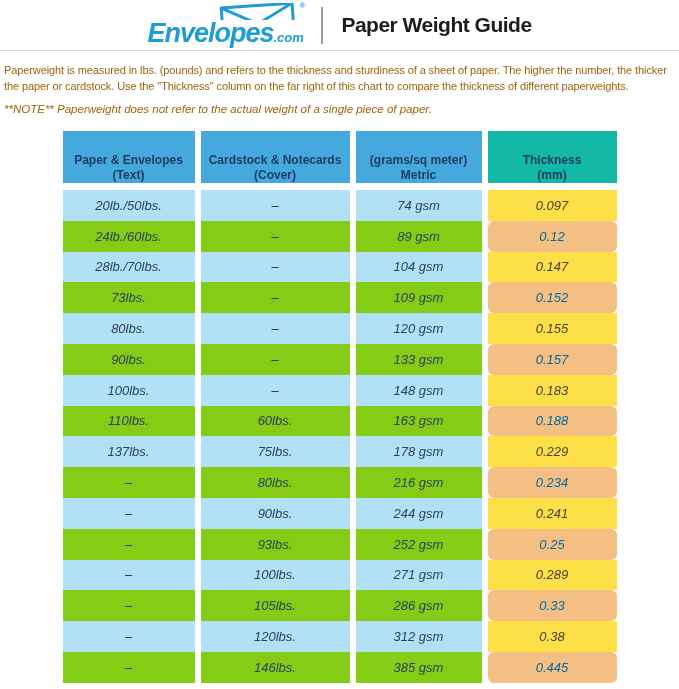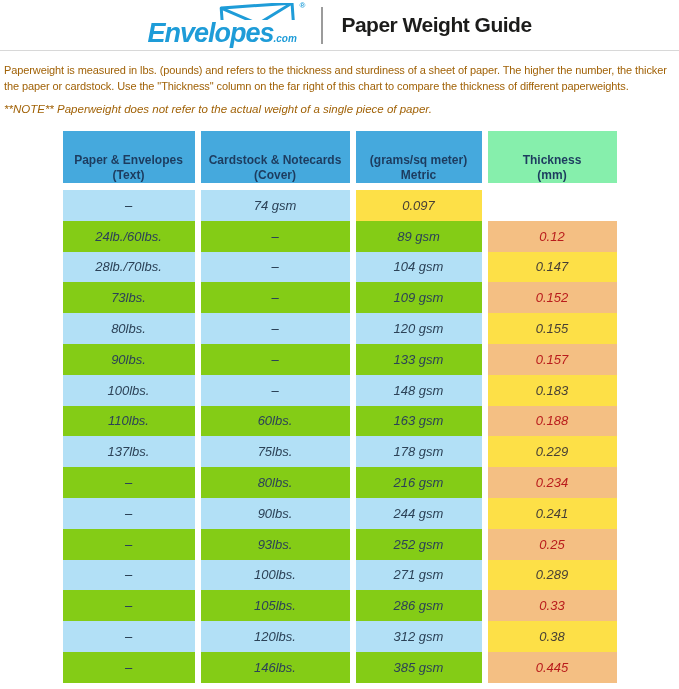--- a/index.html
+++ b/index.html
@@ -19,21 +19,21 @@
   }
   .logo { position: relative; width: 156px; height: 46px; }
   .envelope-svg { position: absolute; top: 1px; right: 6px; z-index: 0; }
   .registered { position: absolute; top: -1px; right: -2px; font-size: 8px; color: #1E9CD8; font-weight: bold; }
   .wordmark {
     position: absolute; left: 0; bottom: 1px; z-index: 1;
     background: #ffffff; padding-right: 2px;
     font-style: italic; font-weight: bold; color: #1E9CD8;
     font-size: 27px; letter-spacing: -1px; line-height: 1;
   }
-  .wordmark .tld { font-size: 10px; letter-spacing: 0; }
+  .wordmark .tld { font-size: 13px; letter-spacing: 0; }
   .vert-divider { width: 2px; height: 37px; background: #9B9B9B; }
   .page-title {
     font-size: 21px; font-weight: bold; color: #1C1C1B;
     letter-spacing: -0.5px; white-space: nowrap;
   }
 
   
   .intro { padding: 11px 4px 0 4px; color: #a16207; }
   .intro-line { font-size: 11px; line-height: 16px; letter-spacing: -0.1px; white-space: nowrap; }
   .note { margin-top: 7px; font-size: 11.5px; line-height: 16px; font-style: italic; white-space: nowrap; }
@@ -45,31 +45,31 @@
     grid-template-columns: 132px 149px 126px 129px;
     column-gap: 6px;
   }
   .hcell {
     height: 52px;
     display: flex; flex-direction: column; justify-content: flex-end;
     text-align: center;
     background: #45A9DD;
     color: #1D3C5F; font-weight: bold; font-size: 12px; line-height: 15px;
   }
-  .hcell.orange { background: #86efac; }
+  .hcell.orange { background: #14b8a6; }
   .tbody { margin-top: 7px; }
   .trow { height: 30.8px; }
   .tcell {
     display: flex; align-items: center; justify-content: center;
     font-size: 13px; font-style: italic; color: #2C4257;
   }
   .trow.light .tcell.blue   { background: #B2E0F6; }
   .trow.dark  .tcell.blue   { background: #84cc16; }
   .trow.light .tcell.orange { background: #fde047; color: #473F35; }
-  .trow.dark  .tcell.orange { background: #F4BF83; color: #b91c1c; }
+  .trow.dark  .tcell.orange { background: #F4BF83; color: #0369a1; border-radius: 6px; }
 </style>
 </head>
 <body>
 
 <header class="page-header">
   <div class="logo">
     <svg class="envelope-svg" width="78" height="30" viewBox="0 0 78 30">
       <g transform="rotate(-4 39 15)" fill="none" stroke="#1E9CD8" stroke-width="3" stroke-linejoin="round">
         <rect x="3" y="2.5" width="71" height="24"></rect>
         <path d="M3 2.5 L38.5 21 L74 2.5"></path>
@@ -102,20 +102,21 @@
       <span>(grams/sq meter)</span>
       <span>Metric</span>
     </div>
     <div class="hcell orange">
       <span>Thickness</span>
       <span>(mm)</span>
     </div>
   </div>
   <div class="tbody">
       <div class="trow light">
+        <div class="tcell blue">20lb./50lbs.</div>
         <div class="tcell blue">–</div>
         <div class="tcell blue">74 gsm</div>
         <div class="tcell orange">0.097</div>
       </div>
       <div class="trow dark">
         <div class="tcell blue">24lb./60lbs.</div>
         <div class="tcell blue">–</div>
         <div class="tcell blue">89 gsm</div>
         <div class="tcell orange">0.12</div>
       </div>

